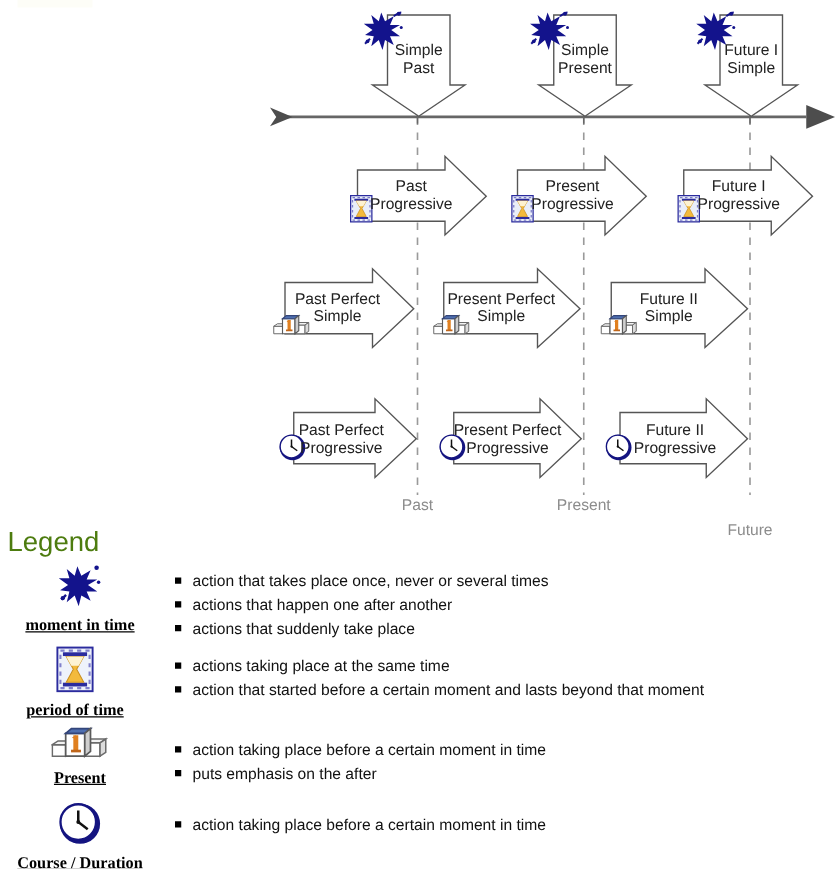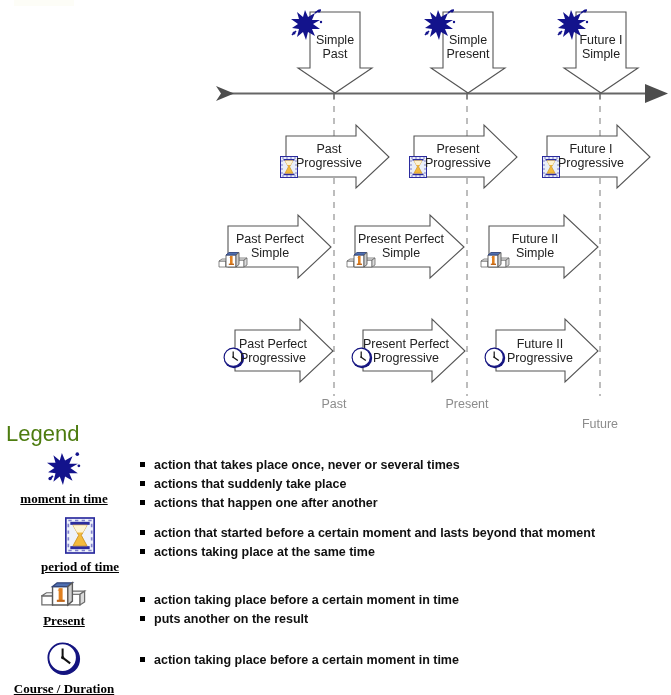--- a/index.html
+++ b/index.html
@@ -83,21 +83,20 @@
   .legend-bullets {
     position: absolute;
     font-family: "Liberation Sans", sans-serif;
     font-size: 12.5px;
     color: #111;
   }
   .legend-bullets .bullet-line {
     display: block;
     white-space: nowrap;
     line-height: 19px;
-    font-weight: bold;
   }
   .legend-bullets .sq {
     display: inline-block;
     width: 5px;
     height: 5px;
     background: #000;
     vertical-align: 2px;
     margin-right: 9px;
   }
   #topfleck {
@@ -271,40 +270,40 @@
           <path d="M14,1 L17,8 L24,4 L21,11 L29,11 L22,15 L29,20 L21,20 L24,27 L17,23 L15,31 L12,23 L6,28 L8,20 L1,19 L7,15 L0,10 L8,10 L6,3 L12,8 Z" fill="#13138c"></path>
           <circle cx="28.5" cy="2" r="1.7" fill="#13138c"></circle>
           <circle cx="3" cy="25" r="1.6" fill="#13138c"></circle>
           <path d="M5.5,22.5 q-2.5,2.5 -3.5,3.5" stroke="#13138c" stroke-width="1.8" fill="none"></path>
           <circle cx="30" cy="13" r="1.3" fill="#13138c"></circle>
         </svg>
         <div class="legend-caption">moment in time</div>
       </div>
       <div class="legend-bullets" style="left:140px; top:36px;">
         <span class="bullet-line"><span class="sq"></span><span>action that takes place once, never or several times</span></span>
+        <span class="bullet-line"><span class="sq"></span><span>actions that happen one after another</span></span>
         <span class="bullet-line"><span class="sq"></span><span>actions that suddenly take place</span></span>
-        <span class="bullet-line"><span class="sq"></span><span>actions that happen one after another</span></span>
       </div>
     </div>
 
     <div class="legend-row">
-      <div class="legend-icon-wrap" style="left:20px; top:97px;">
+      <div class="legend-icon-wrap" style="left:0; top:97px;">
         <svg width="30" height="37" viewBox="0 0 18 22">
           <rect x="0.5" y="0.5" width="17" height="21" fill="#eef2fb" stroke="#2b2b9e" stroke-width="1"></rect>
           <rect x="2" y="2" width="14" height="18" fill="none" stroke="#8080cc" stroke-width="1" stroke-dasharray="2 2"></rect>
           <rect x="3.2" y="2.8" width="11.6" height="1.8" fill="#2b2b9e"></rect>
           <rect x="3.2" y="17.4" width="11.6" height="1.8" fill="#2b2b9e"></rect>
           <path d="M4.8,4.8 L13.2,4.8 L9.8,10.9 L13.2,17.2 L4.8,17.2 L8.2,10.9 Z" fill="#f3ba3c" stroke="#c98f20" stroke-width="0.5"></path>
           <path d="M4.8,4.8 L13.2,4.8 L10.8,9.2 L7.2,9.2 Z" fill="#fdf3d4"></path>
         </svg>
         <div class="legend-caption">period of time</div>
       </div>
       <div class="legend-bullets" style="left:140px; top:104px;">
+        <span class="bullet-line"><span class="sq"></span><span>actions taking place at the same time</span></span>
         <span class="bullet-line"><span class="sq"></span><span>action that started before a certain moment and lasts beyond that moment</span></span>
-        <span class="bullet-line"><span class="sq"></span><span>actions taking place at the same time</span></span>
       </div>
     </div>
 
     <div class="legend-row">
       <div class="legend-icon-wrap" style="left:4px; top:159px;">
         <svg width="46" height="29" viewBox="0 0 29 19">
           <path d="M17,10 L25,10 L25,17 L17,17 Z" fill="#ffffff" stroke="#6b6b6b" stroke-width="0.8"></path>
           <path d="M17,10 L20,8 L28,8 L25,10 Z" fill="#f2f2f2" stroke="#6b6b6b" stroke-width="0.8"></path>
           <path d="M25,10 L28,8 L28,15 L25,17 Z" fill="#dcdcdc" stroke="#6b6b6b" stroke-width="0.8"></path>
           <path d="M0,11 L7,11 L7,17 L0,17 Z" fill="#ffffff" stroke="#6b6b6b" stroke-width="0.8"></path>
@@ -314,21 +313,21 @@
           <path d="M7,5 L10,2.5 L20,2.5 L17,5 Z" fill="#4f6fb0" stroke="#33457a" stroke-width="0.9"></path>
           <path d="M17,5 L20,2.5 L20,14.5 L17,17 Z" fill="#cfcfcf" stroke="#5a5a5a" stroke-width="0.9"></path>
           <path d="M11,6 L13.6,6 L13.6,14 L11,14 Z" fill="#e08020"></path>
           <path d="M10.2,7.4 L12.4,6 L12.4,8 Z" fill="#e08020"></path>
           <rect x="9.8" y="13.6" width="5.2" height="1.4" fill="#c0661a"></rect>
         </svg>
         <div class="legend-caption">Present</div>
       </div>
       <div class="legend-bullets" style="left:140px; top:171px;">
         <span class="bullet-line"><span class="sq"></span><span>action taking place before a certain moment in time</span></span>
-        <span class="bullet-line"><span class="sq"></span><span>puts another on the result</span></span>
+        <span class="bullet-line"><span class="sq"></span><span>puts emphasis on the after</span></span>
       </div>
     </div>
 
     <div class="legend-row">
       <div class="legend-icon-wrap" style="left:4px; top:222px;">
         <svg width="34" height="34" viewBox="0 0 22 22">
           <circle cx="11" cy="11" r="10.4" fill="#141480"></circle>
           <circle cx="10.1" cy="10.1" r="9.2" fill="#ffffff" stroke="#141480" stroke-width="1.2"></circle>
           <line x1="10.1" y1="10.1" x2="10.1" y2="4.2" stroke="#111111" stroke-width="1.3"></line>
           <line x1="10.1" y1="10.1" x2="15.0" y2="13.8" stroke="#111111" stroke-width="1.3"></line>

